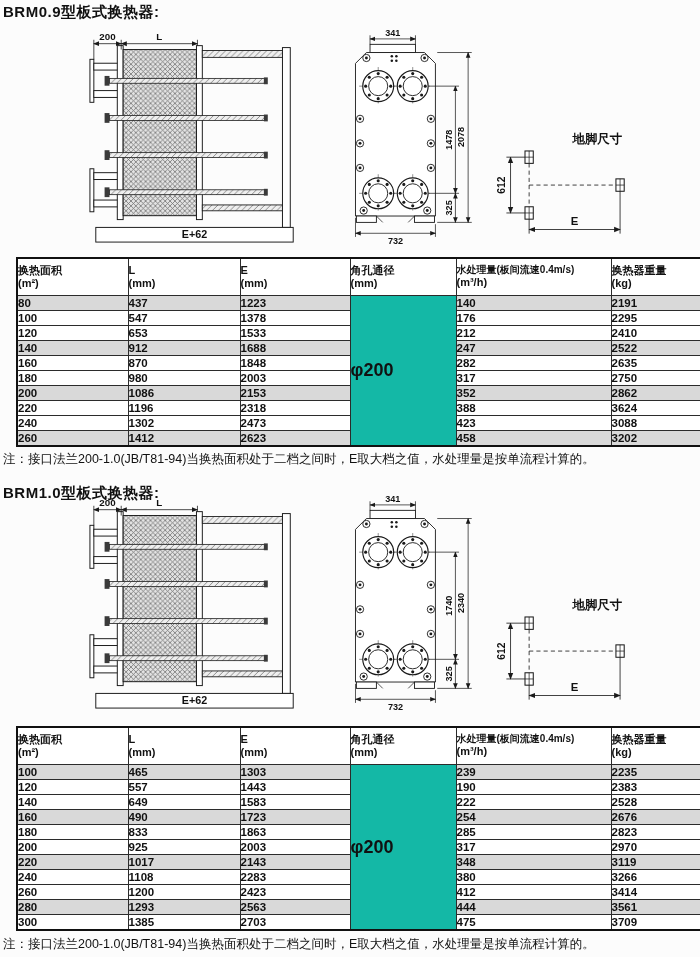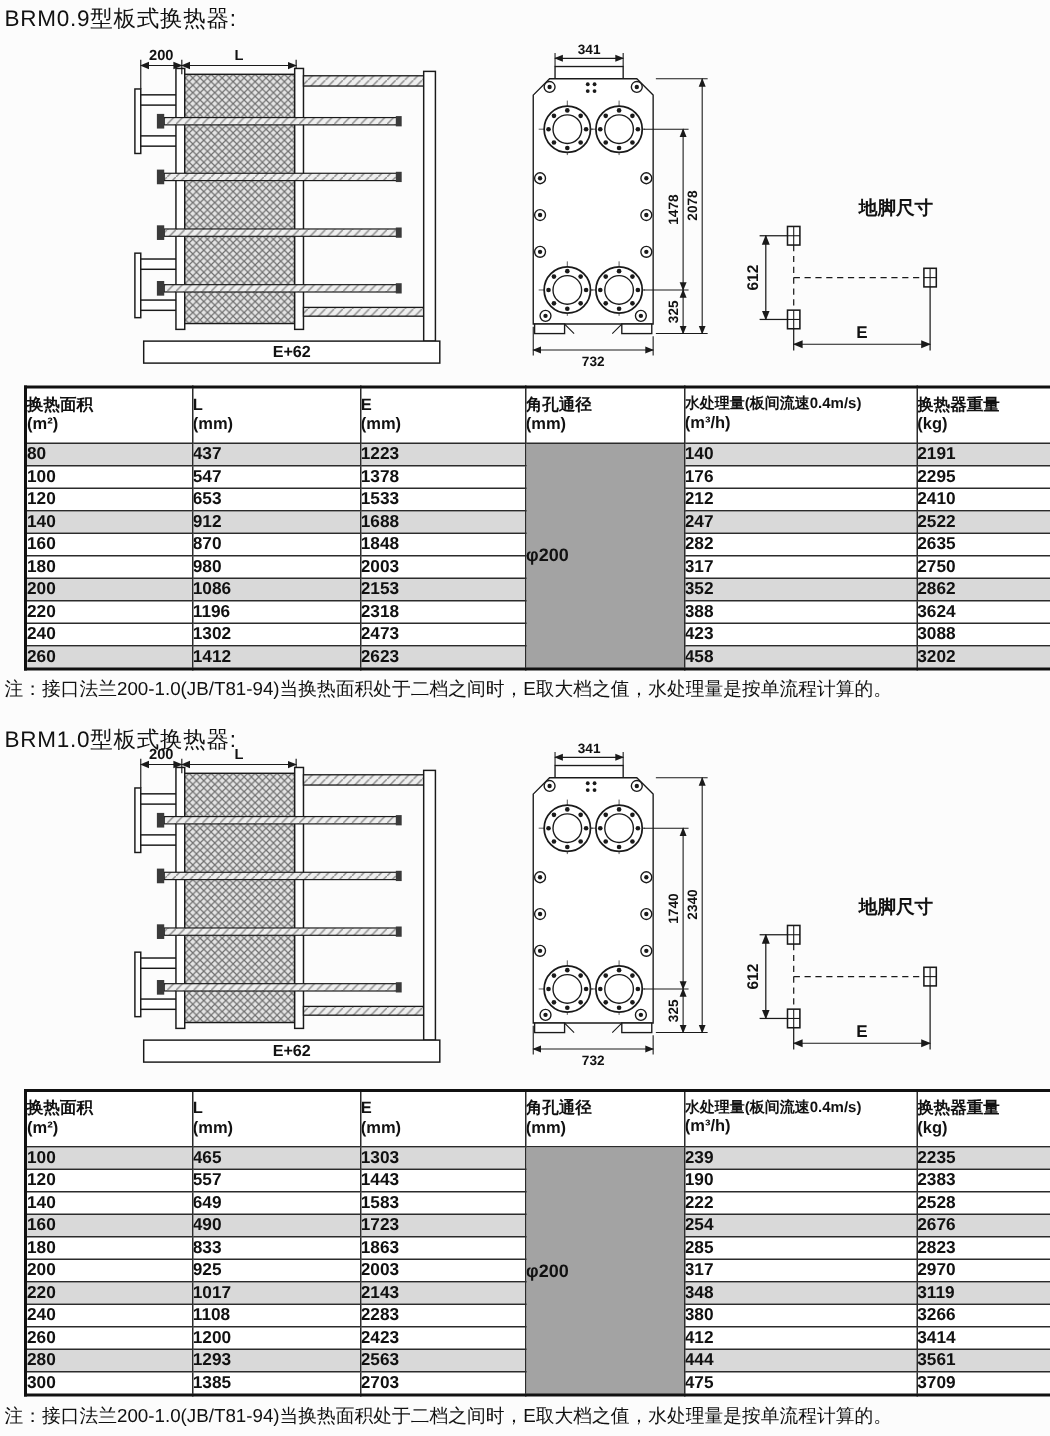--- a/index.html
+++ b/index.html
@@ -1,39 +1,39 @@
 <!DOCTYPE html>
 <html><head>
 <meta charset="utf-8">
 <style>
   *{margin:0;padding:0;box-sizing:border-box}
   html,body{width:700px;height:957px}
   body{position:relative;background:#fcfcfc;color:#111;
        font-family:"Liberation Sans","DejaVu Sans",sans-serif;overflow:hidden}
-  .title{position:absolute;left:3px;font-size:15px;font-weight:normal;letter-spacing:.5px}
+  .title{position:absolute;left:3px;font-size:15px;font-weight:bold;letter-spacing:.5px}
   .draw{position:absolute;left:0;width:700px}
   svg{position:absolute;overflow:visible}
   .d-side{left:82px;top:4px;width:225px;height:215px}
   .d-front{left:330px;top:2px;width:150px;height:218px}
   .d-foot{left:494px;top:100px;width:186px;height:114px}
   .w{fill:#fff;stroke:#1a1a1a;stroke-width:1}
   .dim line{stroke:#1a1a1a;stroke-width:.8;fill:none}
   .dim text{font:bold 10px "Liberation Sans","DejaVu Sans",sans-serif;fill:#111;text-anchor:middle}
   .dim .big{font-size:11px}
   .dash line{stroke:#1a1a1a;stroke-width:.8;stroke-dasharray:4 3}
   .t{font:bold 12px "Liberation Sans","DejaVu Sans",sans-serif;fill:#111;text-anchor:middle}
   table{position:absolute;left:16px;width:696px;border-collapse:collapse;table-layout:fixed;
         text-align:left;border:2px solid #111;background:#fff}
   th,td{border:1px solid #2b2b2b;font-weight:bold;overflow:hidden;padding:0}
   thead tr{height:37px}
   th{font-size:11px;line-height:1.2;vertical-align:middle}
   th .hl.long{font-size:10px}
   td{font-size:11.5px;height:14px;line-height:14px}
   .shade td{background:#d9d9d9}
-  td.hole{background:#a3a3a3;font-size:12px}
+  td.hole{background:#14b8a6;font-size:18px}
   .note{position:absolute;left:3px;font-size:12.5px;font-weight:normal;white-space:nowrap}
   #title1{top:3px}   #draw1{top:26px;height:230px}  #table1{top:257px}  #note1{top:451px}
   #title2{top:484px} #draw2{top:492px;height:232px} #table2{top:726px}  #note2{top:936px}
 </style>
 </head>
 <body>
 
 <svg width="0" height="0" style="position:absolute">
   <defs>
     <pattern id="packP" width="5" height="5" patternUnits="userSpaceOnUse">

